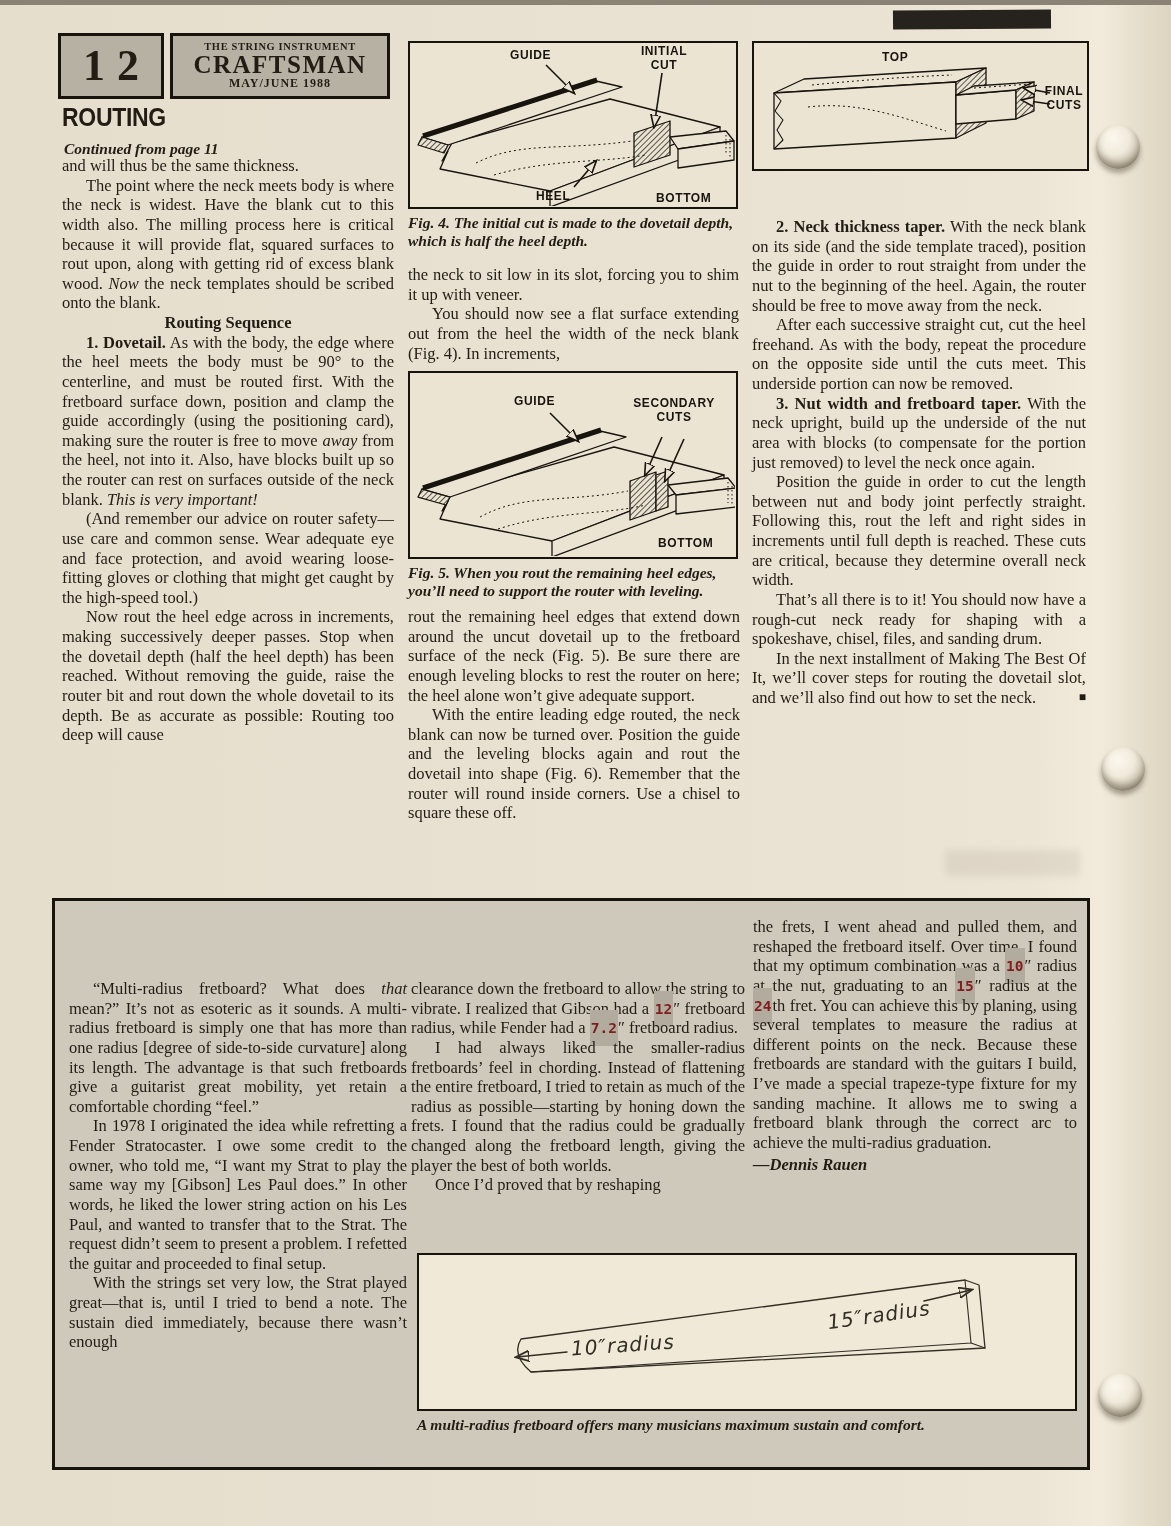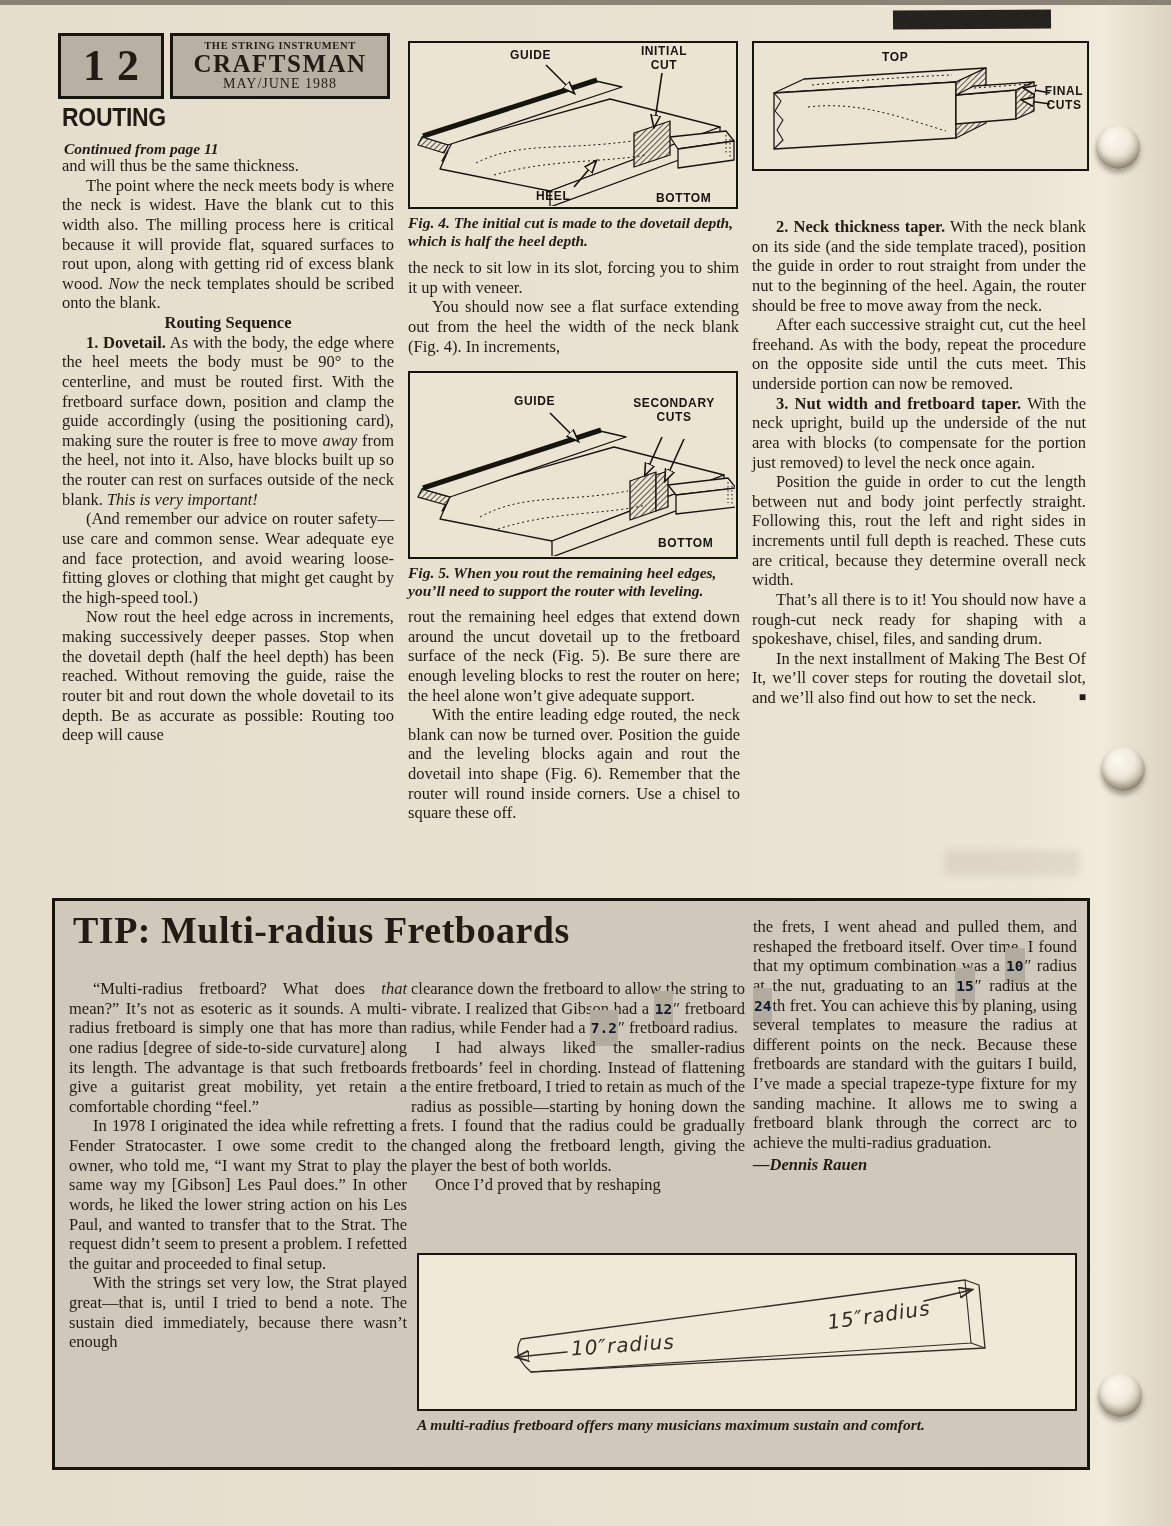--- a/index.html
+++ b/index.html
@@ -6,34 +6,34 @@
   .page{position:relative;width:1171px;height:1526px;margin:5px auto;overflow:hidden;
     background:linear-gradient(90deg,#e6decd 0,#eae2d2 72%,#ece4d4 88%,#f2ebdb 94%,#ddd4c1 100%);
     color:#221c14;font-family:"Liberation Serif",serif;}
   .abs{position:absolute;}
   
   .hdrbox{position:absolute;border:3px solid #17130d;background:#b7b1a4;box-sizing:border-box;
     display:flex;flex-direction:column;align-items:center;justify-content:center;}
   .pgnum{font-size:44px;font-weight:bold;letter-spacing:12px;padding-left:12px;line-height:1;}
   .mast1{font-size:10.5px;font-weight:bold;letter-spacing:.6px;line-height:1.1;}
   .mast2{font-size:25px;font-weight:bold;letter-spacing:1.5px;line-height:1.0;}
-  .mast3{font-size:14px;font-weight:normal;letter-spacing:1px;line-height:1.15;}
+  .mast3{font-size:12px;font-weight:bold;letter-spacing:1px;line-height:1.15;}
   .rt-title{font-family:"Liberation Sans",sans-serif;font-size:23px;font-weight:800;
     letter-spacing:-.3px;transform:scaleY(1.12);transform-origin:left top;line-height:1;}
   .rt-cont{font-size:15.5px;font-weight:bold;font-style:italic;line-height:1;}
   
   .col{position:absolute;}
   .para{margin:0;font-size:16.5px;line-height:1.19;text-align:justify;}
   .indent{text-indent:1.45em;}
   .subhead{font-size:16.5px;line-height:1.19;font-weight:bold;text-align:center;margin:0;}
   .i{font-style:italic;}
   .b{font-weight:bold;}
   .sq{float:right;font-size:12px;line-height:19px;}
   .num{font-family:"DejaVu Sans Mono",monospace;font-weight:bold;font-size:.88em;
-    background:#b2ac9f;color:#0f172a;padding:10px 1px;}
+    background:#b2ac9f;color:#7f1d1d;padding:10px 1px;}
   
   .figbox{position:relative;border:2.5px solid #17130d;background:#ece4d3;box-sizing:border-box;}
   .figcap{margin-top:5px;font-size:15.5px;font-weight:bold;font-style:italic;line-height:1.18;}
   .figlabel{position:absolute;font-family:"Liberation Sans",sans-serif;font-size:12px;
     font-weight:bold;letter-spacing:.6px;color:#17130d;text-align:center;line-height:1.15;}
   
   .tipbox{position:absolute;border:3px solid #17130d;background:#cfc9bb;box-sizing:border-box;}
   .tip-title{position:absolute;font-size:38px;font-weight:bold;letter-spacing:.5px;line-height:1;}
   .byline{font-size:16.5px;font-weight:bold;font-style:italic;text-align:left;padding-right:6px;margin-top:2px;}
   .hand{position:absolute;font-family:"DejaVu Sans",sans-serif;font-style:italic;font-size:20px;
@@ -108,21 +108,21 @@
         </g>
       </svg>
       <span class="figlabel" style="left:100px;top:6px;">GUIDE</span>
       <span class="figlabel" style="left:226px;top:2px;width:56px;">INITIAL CUT</span>
       <span class="figlabel" style="left:126px;top:147px;">HEEL</span>
       <span class="figlabel" style="left:246px;top:149px;">BOTTOM</span>
     </div>
     <div class="figcap">Fig. 4. The initial cut is made to the dovetail depth, which is half the heel depth.</div>
   </div>
 
-  <div class="col" style="left:408px;top:253px;width:331px;">
+  <div class="col" style="left:408px;top:260px;width:331px;">
       <p class="para"><span>the neck to sit low in its slot, forcing you to shim it up with veneer.</span></p>
       <p class="para indent"><span>You should now see a flat surface extending out from the heel the width of the neck blank (Fig. 4). In increments,</span></p>
     </div>
 
   <div class="abs" style="left:408px;top:366px;width:330px;">
     <div class="figbox" style="width:330px;height:188px;">
       <svg width="325" height="183" viewBox="0 0 325 183">
         <defs>
           <pattern id="h5" patternUnits="userSpaceOnUse" width="4" height="4" patternTransform="rotate(45)">
             <rect width="4" height="4" fill="#ece4d3"></rect>
@@ -197,21 +197,20 @@
   <div class="col" style="left:752px;top:212px;width:334px;">
       <p class="para indent"><span class="b">2. Neck thickness taper.</span><span> With the neck blank on its side (and the side template traced), position the guide in order to rout straight from under the nut to the beginning of the heel. Again, the router should be free to move away from the neck.</span></p>
       <p class="para indent"><span>After each successive straight cut, cut the heel freehand. As with the body, repeat the procedure on the opposite side until the cuts meet. This underside portion can now be removed.</span></p>
       <p class="para indent"><span class="b">3. Nut width and fretboard taper.</span><span> With the neck upright, build up the underside of the nut area with blocks (to compensate for the portion just removed) to level the neck once again.</span></p>
       <p class="para indent"><span>Position the guide in order to cut the length between nut and body joint perfectly straight. Following this, rout the left and right sides in increments until full depth is reached. These cuts are critical, because they determine overall neck width.</span></p>
       <p class="para indent"><span>That’s all there is to it! You should now have a rough-cut neck ready for shaping with a spokeshave, chisel, files, and sanding drum.</span></p>
       <p class="para indent"><span>In the next installment of Making The Best Of It, we’ll cover steps for routing the dovetail slot, and we’ll also find out how to set the neck.</span><span class="sq">■</span></p>
     </div>
 
   <div class="tipbox" style="left:52px;top:893px;width:1038px;height:572px;">
-    <div class="tip-title" style="left:18px;top:10px;">TIP: Multi-radius Fretboards</div>
 
     <div class="col" style="left:14px;top:78px;width:338px;">
         <p class="para indent"><span>“Multi-radius fretboard? What does </span><span class="i">that</span><span> mean?” It’s not as esoteric as it sounds. A multi-radius fretboard is simply one that has more than one radius [degree of side-to-side curvature] along its length. The advantage is that such fretboards give a guitarist great mobility, yet retain a comfortable chording “feel.”</span></p>
         <p class="para indent"><span>In 1978 I originated the idea while refretting a Fender Stratocaster. I owe some credit to the owner, who told me, “I want my Strat to play the same way my [Gibson] Les Paul does.” In other words, he liked the lower string action on his Les Paul, and wanted to transfer that to the Strat. The request didn’t seem to present a problem. I refetted the guitar and proceeded to final setup.</span></p>
         <p class="para indent"><span>With the strings set very low, the Strat played great—that is, until I tried to bend a note. The sustain died immediately, because there wasn’t enough</span></p>
       </div>
     <div class="col" style="left:356px;top:78px;width:334px;">
         <p class="para"><span>clearance down the fretboard to allow the string to vibrate. I realized that Gibson had a </span><span class="num">12</span><span>″ fretboard radius, while Fender had a </span><span class="num">7.2</span><span>″ fretboard radius.</span></p>
         <p class="para indent"><span>I had always liked the smaller-radius fretboards’ feel in chording. Instead of flattening the entire fretboard, I tried to retain as much of the radius as possible—starting by honing down the frets. I found that the radius could be gradually changed along the fretboard length, giving the player the best of both worlds.</span></p>
         <p class="para indent"><span>Once I’d proved that by reshaping</span></p>

